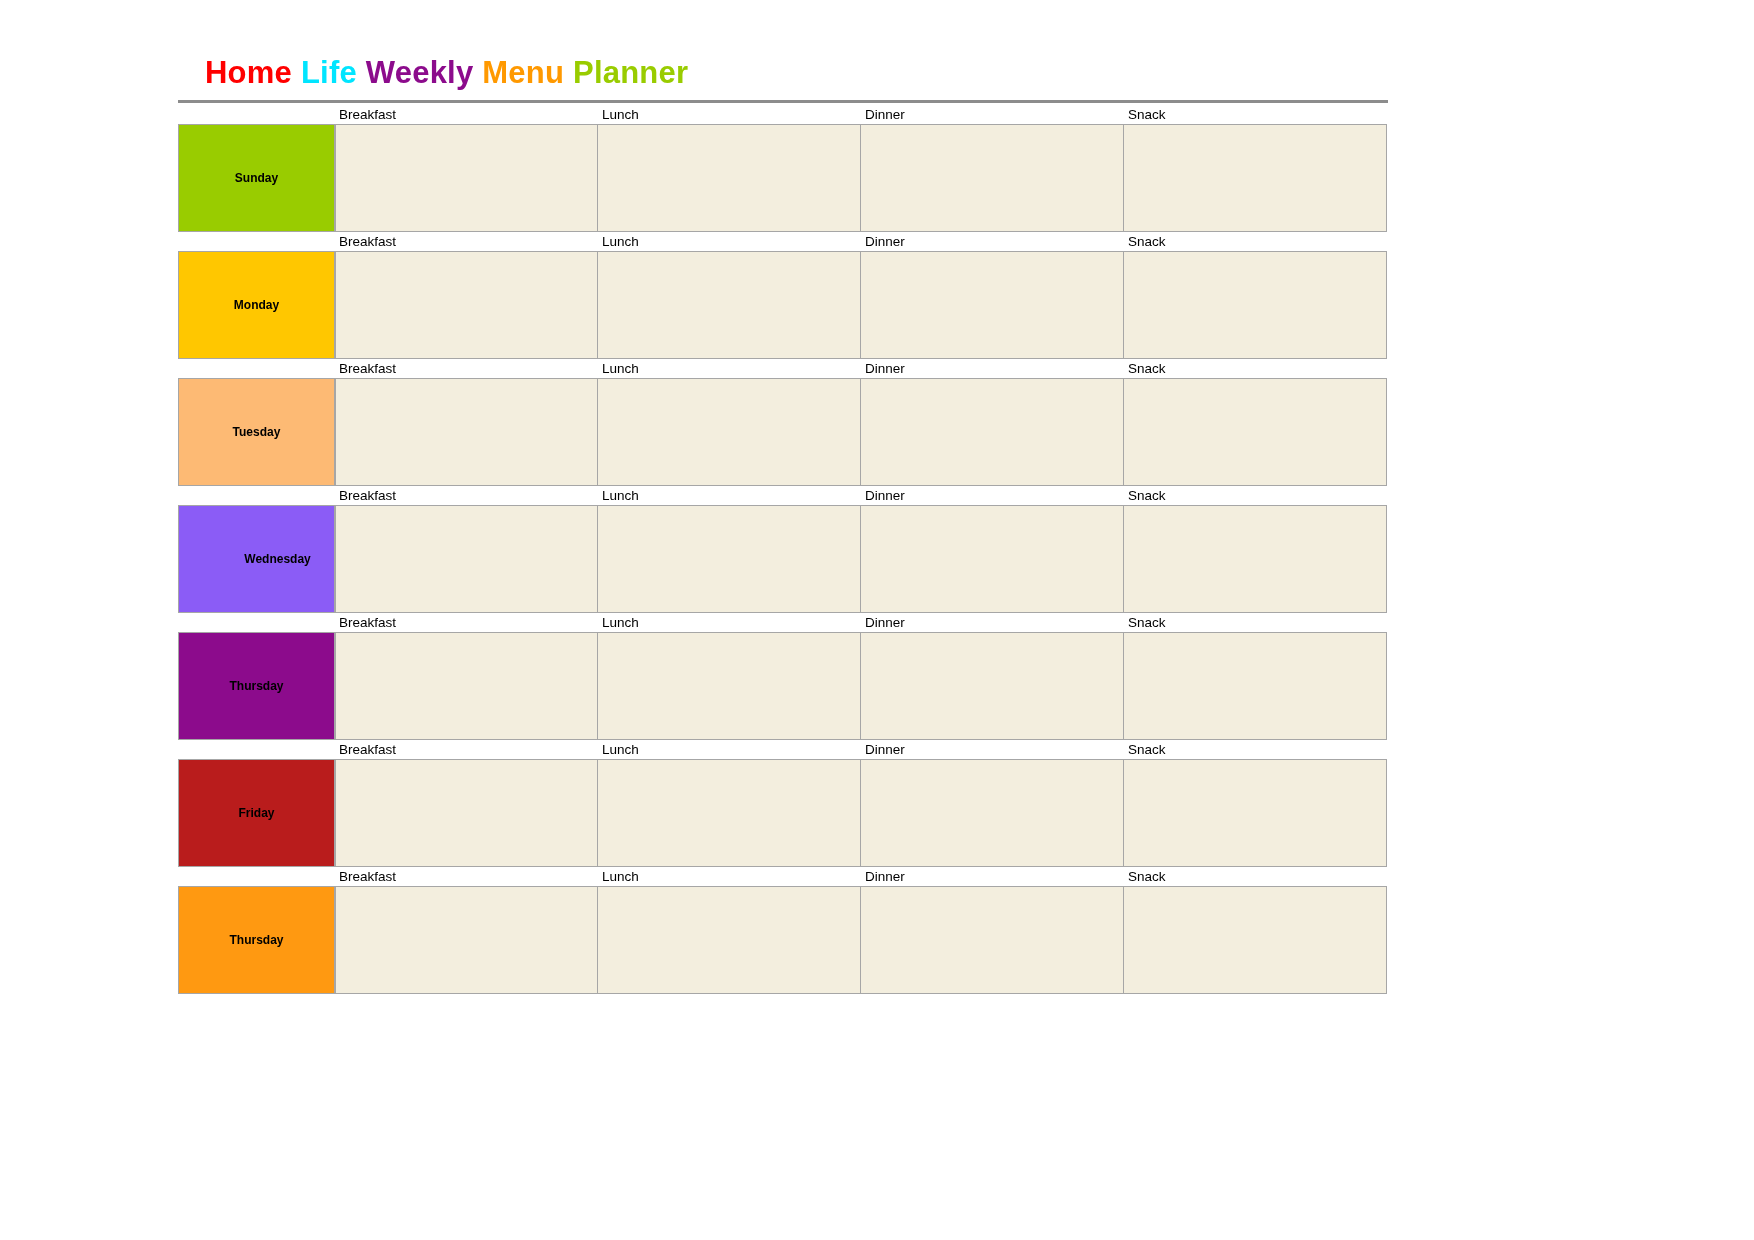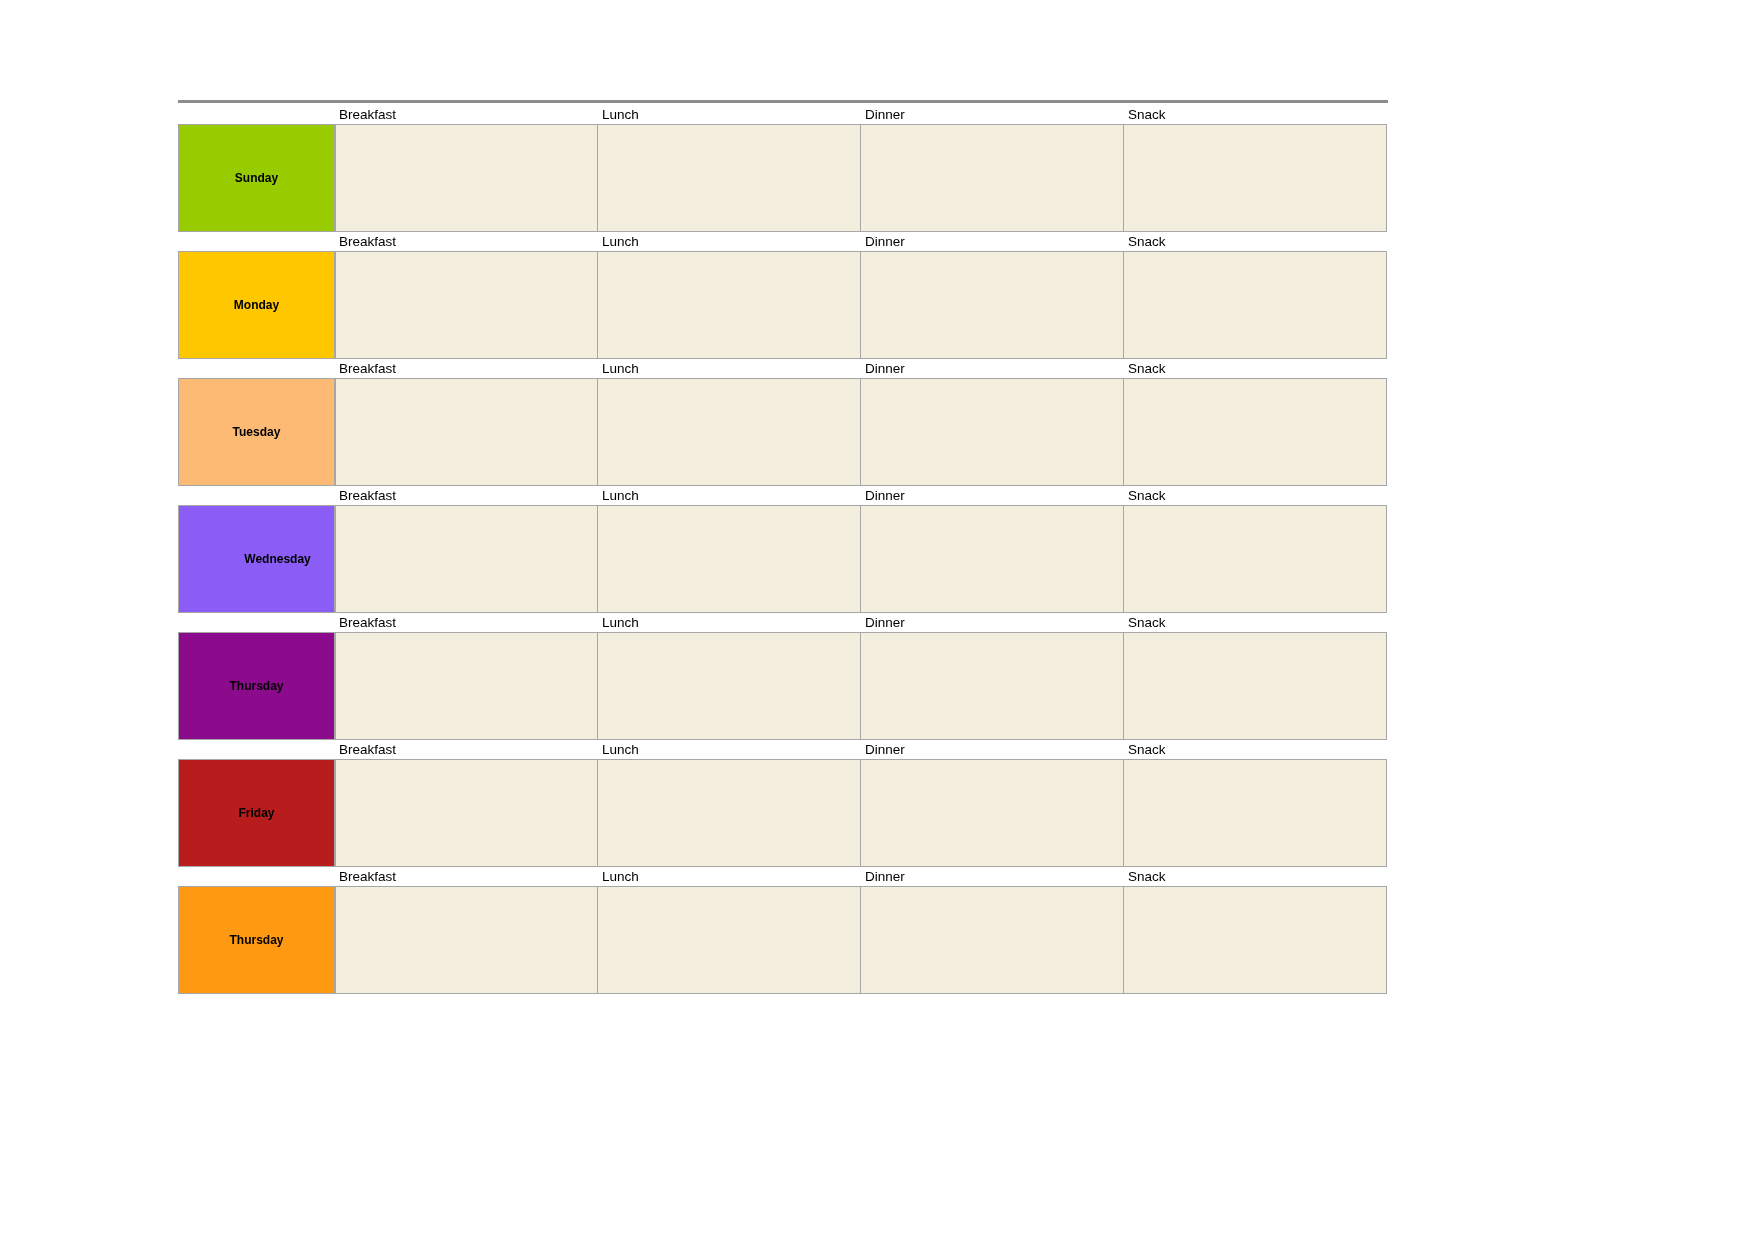--- a/index.html
+++ b/index.html
@@ -110,20 +110,21 @@
     border: 1px solid #a6a6a6;
     border-left: none;
   }
   .meal-cell.first { border-left: 1px solid #a6a6a6; }
 </style>
 </head>
 <body>
 
 <div class="page">
 
+  <div class="title" id="title-host"><span class="w" style="color: rgb(255, 0, 0);">Home</span><span class="w" style="color: rgb(0, 229, 255);">Life</span><span class="w" style="color: rgb(140, 11, 140);">Weekly</span><span class="w" style="color: rgb(255, 153, 0);">Menu</span><span class="w" style="color: rgb(153, 204, 0);">Planner</span></div>
 
   <div class="title-rule"></div>
 
   <div class="planner" id="planner-host">
       <div class="day-block">
         <div class="meal-header-row">
           <div class="mh-spacer"></div>
           <div class="mh-cell">Breakfast</div>
           <div class="mh-cell">Lunch</div>
           <div class="mh-cell">Dinner</div>

